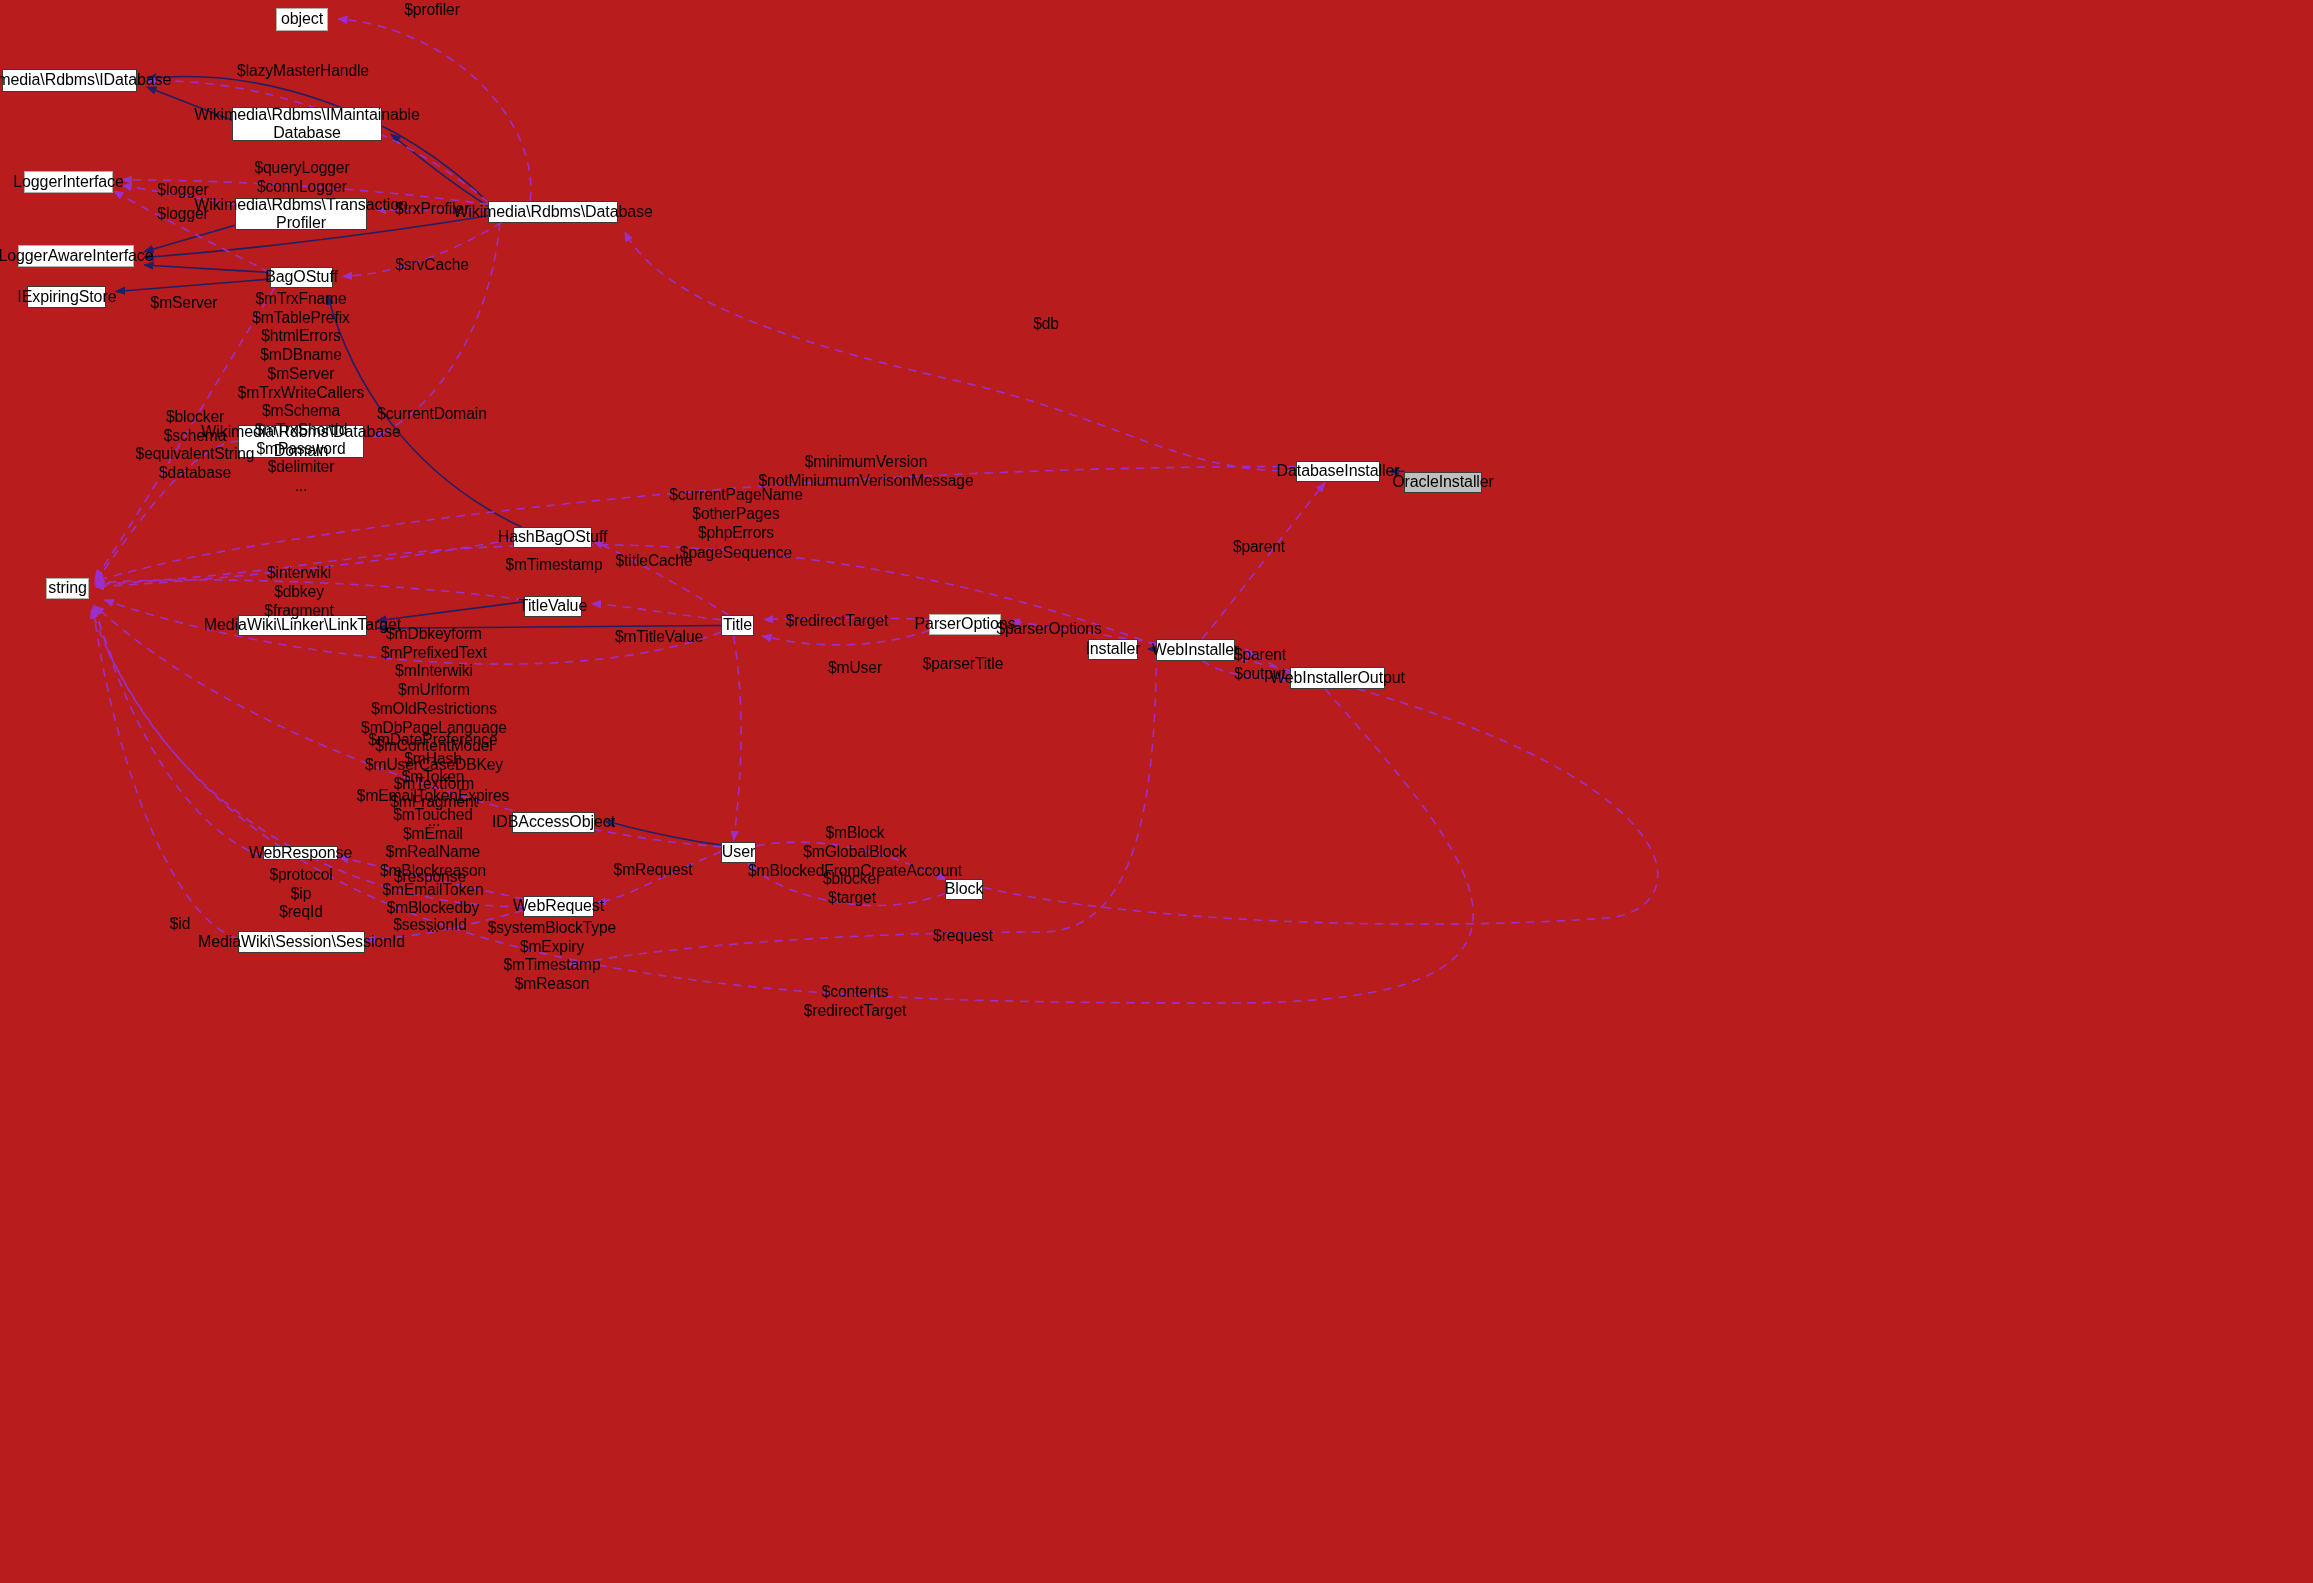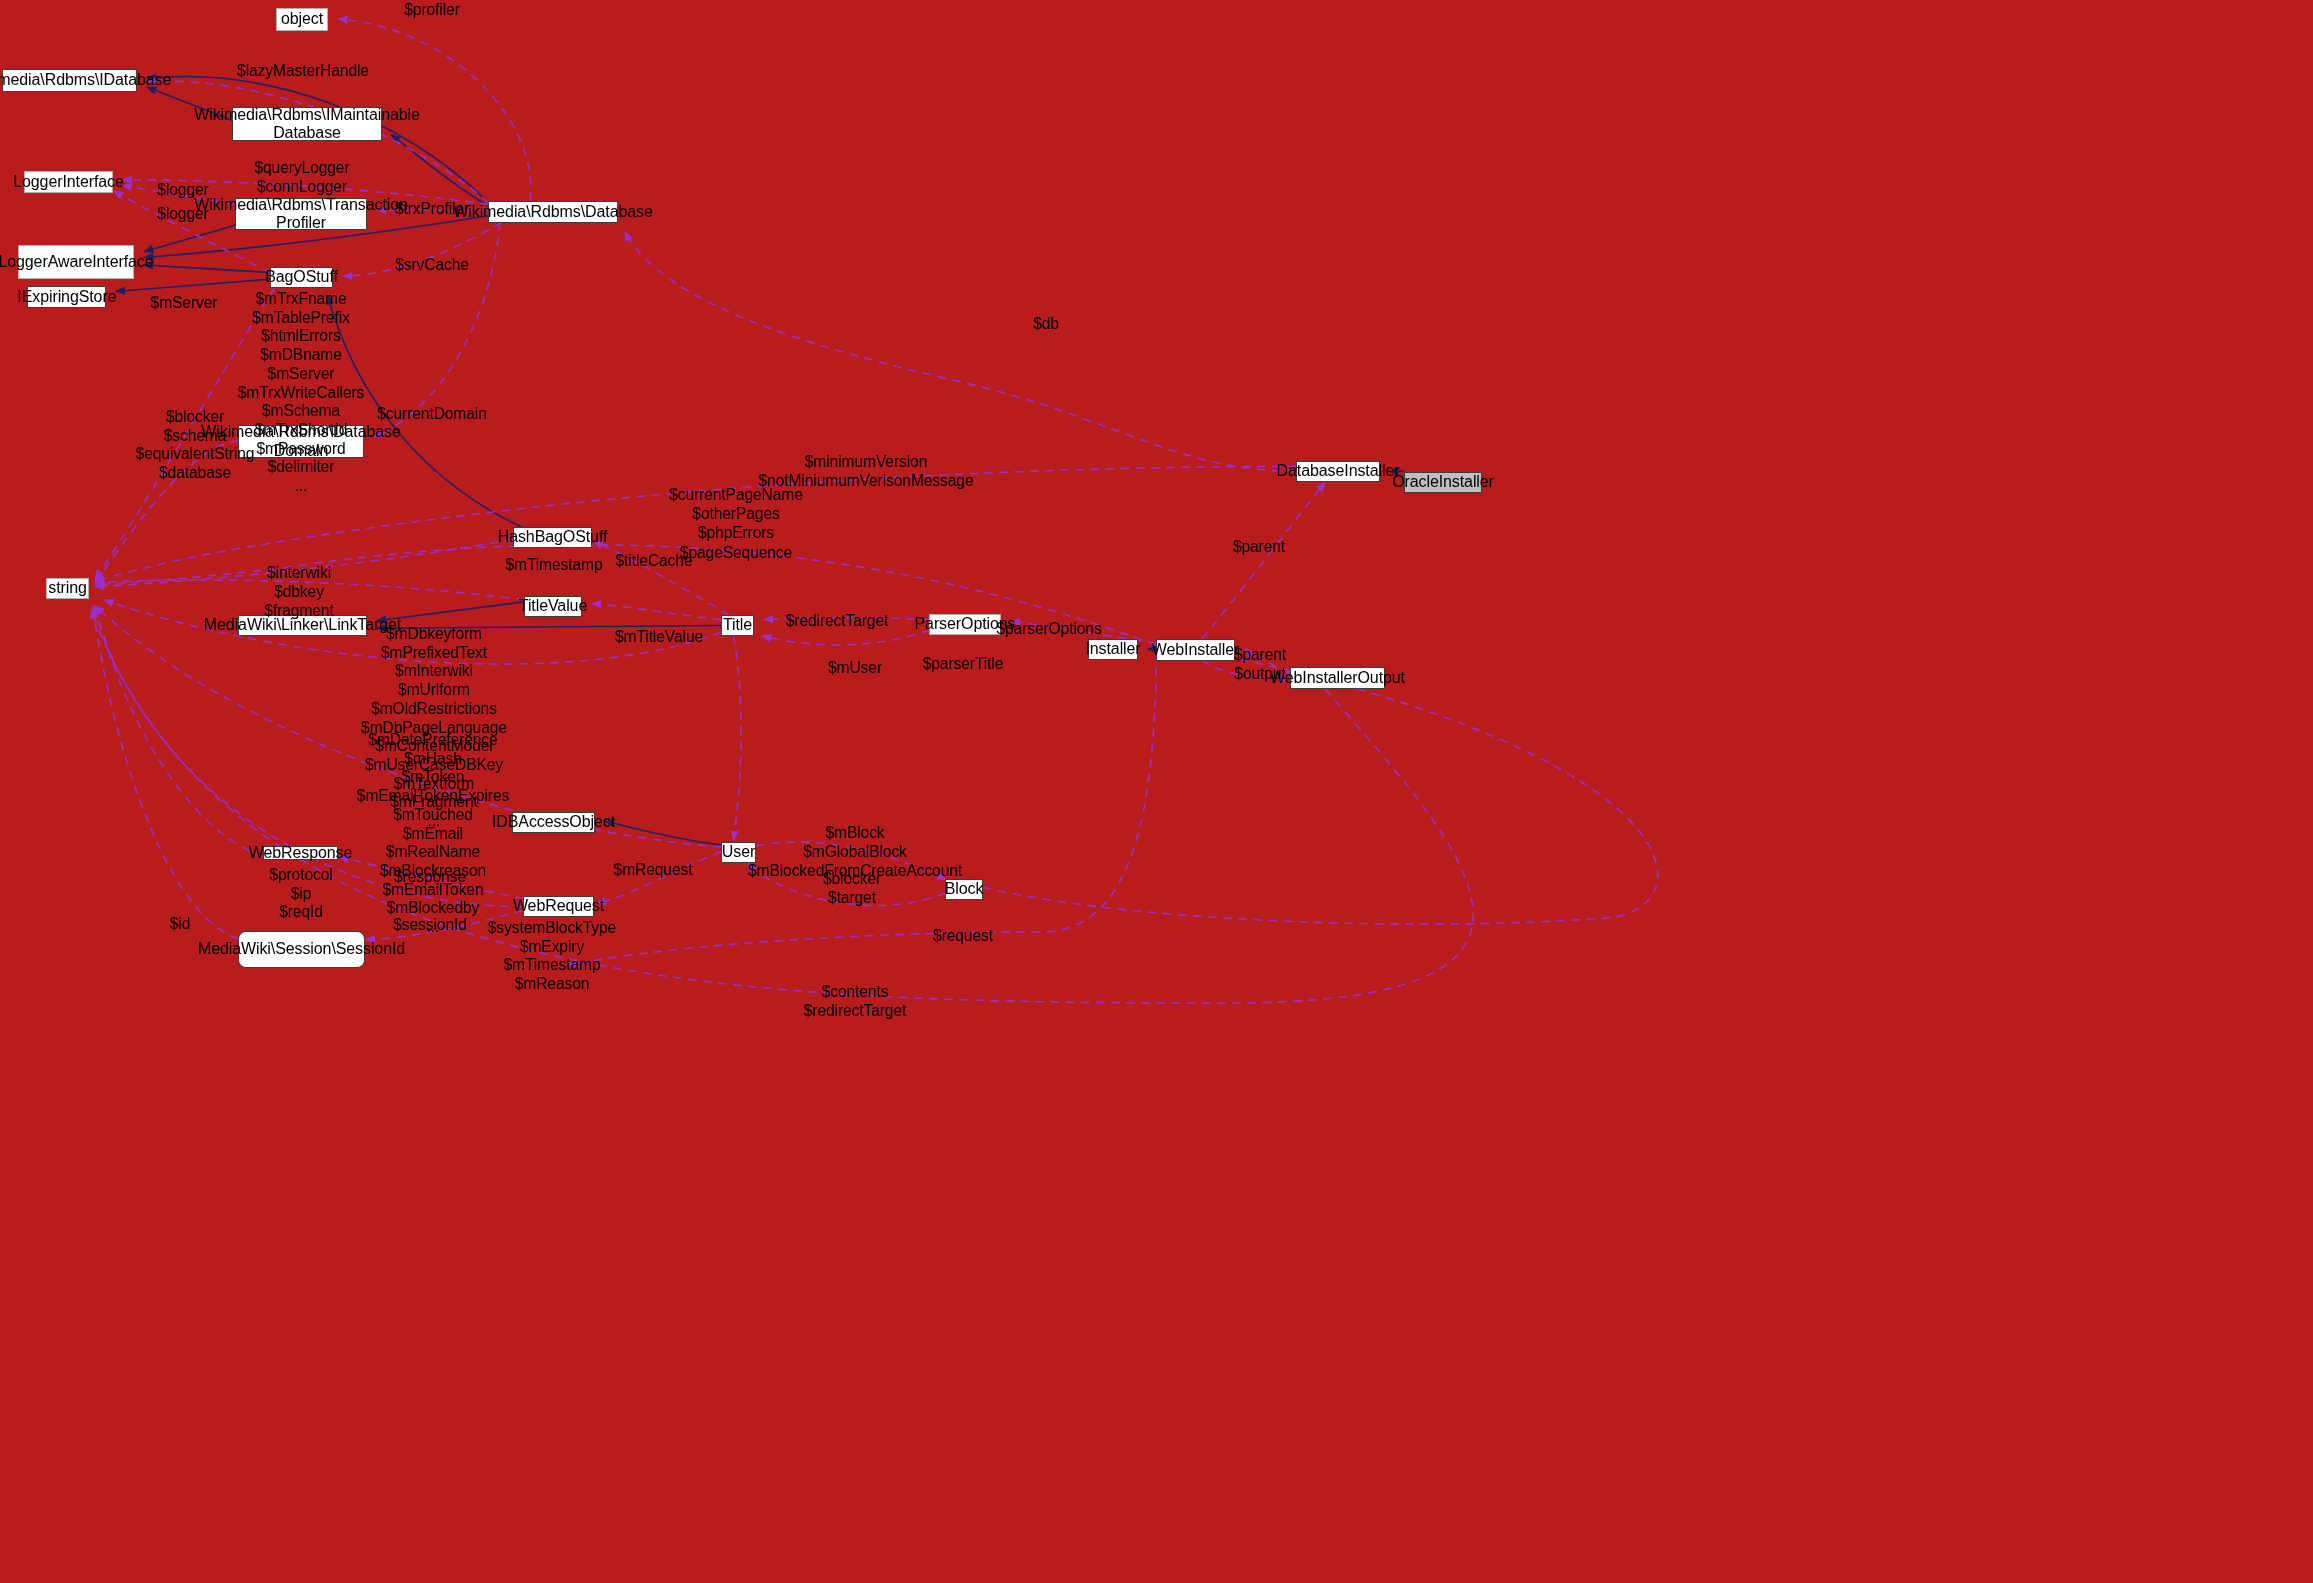--- a/index.html
+++ b/index.html
@@ -189,42 +189,42 @@
   </svg>
 
   <div class="node light" style="left:276px;top:7.6px;width:52px;height:23px;">object</div>
   <div class="node" style="left:1.9px;top:69px;width:135px;height:23px;">Wikimedia\Rdbms\IDatabase</div>
   <div class="node" style="left:232px;top:107px;width:150px;height:34px;">Wikimedia\Rdbms\IMaintainable
 Database</div>
   <div class="node light" style="left:24px;top:171px;width:89px;height:22px;">LoggerInterface</div>
   <div class="node" style="left:235px;top:198px;width:132px;height:32px;">Wikimedia\Rdbms\Transaction
 Profiler</div>
   <div class="node" style="left:488px;top:201px;width:130px;height:22px;">Wikimedia\Rdbms\Database</div>
-  <div class="node light" style="left:18px;top:245px;width:116px;height:34px;">LoggerAwareInterface</div>
+  <div class="node light" style="left:18px;top:245px;width:116px;height:22px;">LoggerAwareInterface</div>
   <div class="node" style="left:270px;top:267px;width:63px;height:21px;">BagOStuff</div>
   <div class="node" style="left:27.4px;top:286px;width:79px;height:22px;">IExpiringStore</div>
   <div class="node" style="left:238px;top:425px;width:126px;height:33px;">Wikimedia\Rdbms\Database
 Domain</div>
   <div class="node" style="left:1296px;top:461px;width:84px;height:21px;">DatabaseInstaller</div>
   <div class="node current" style="left:1404px;top:461px;width:78px;height:21px;">OracleInstaller</div>
   <div class="node" style="left:513px;top:527px;width:79px;height:21px;">HashBagOStuff</div>
   <div class="node light" style="left:46px;top:578px;width:43px;height:21px;">string</div>
   <div class="node" style="left:524px;top:596px;width:58px;height:21px;">TitleValue</div>
   <div class="node" style="left:238px;top:615px;width:129px;height:21px;">MediaWiki\Linker\LinkTarget</div>
   <div class="node light" style="left:929px;top:614px;width:72px;height:21px;">ParserOptions</div>
   <div class="node" style="left:721px;top:615px;width:33px;height:21px;">Title</div>
   <div class="node" style="left:1088px;top:639px;width:50px;height:21px;">Installer</div>
   <div class="node" style="left:1156px;top:639px;width:79px;height:22px;">WebInstaller</div>
   <div class="node" style="left:1290px;top:667px;width:95px;height:22px;">WebInstallerOutput</div>
   <div class="node" style="left:512px;top:812px;width:83px;height:21px;">IDBAccessObject</div>
   <div class="node" style="left:721px;top:842px;width:35px;height:21px;">User</div>
   <div class="node" style="left:263px;top:846px;width:75px;height:14px;">WebResponse</div>
   <div class="node" style="left:945px;top:879px;width:38px;height:21px;">Block</div>
   <div class="node" style="left:523px;top:896px;width:71px;height:21px;">WebRequest</div>
-  <div class="node" style="left:238px;top:931px;width:127px;height:37px;border-radius:8px;">MediaWiki\Session\SessionId</div>
+  <div class="node" style="left:238px;top:931px;width:127px;height:22px;">MediaWiki\Session\SessionId</div>
 
   <div class="edge-label" style="left:432px;top:0px;">$profiler</div>
   <div class="edge-label" style="left:303px;top:61px;">$lazyMasterHandle</div>
   <div class="edge-label" style="left:302px;top:158px;">$queryLogger
 $connLogger</div>
   <div class="edge-label" style="left:183px;top:180px;">$logger</div>
   <div class="edge-label" style="left:183px;top:204px;">$logger</div>
   <div class="edge-label" style="left:432px;top:199px;">$trxProfiler</div>
   <div class="edge-label" style="left:432px;top:255px;">$srvCache</div>
   <div class="edge-label" style="left:184px;top:293px;">$mServer</div>

